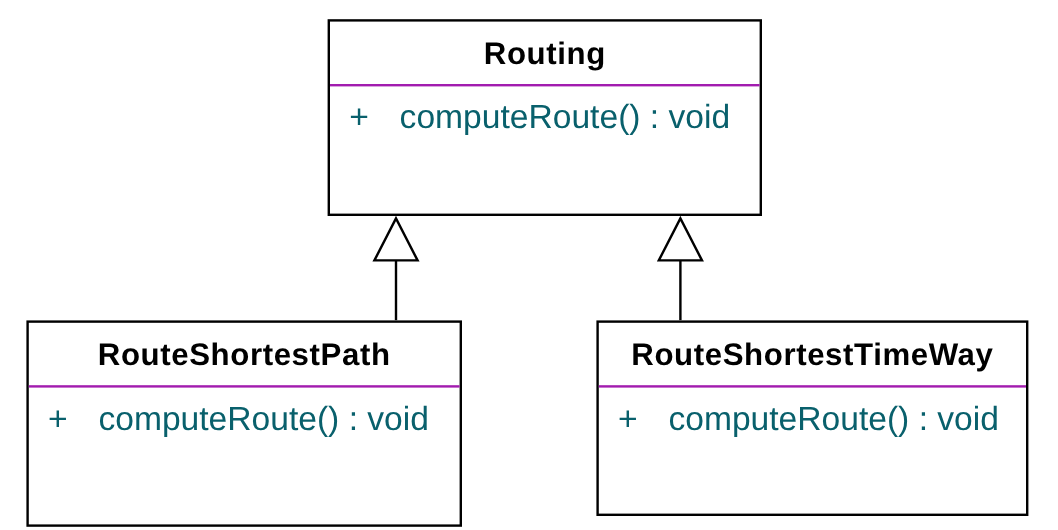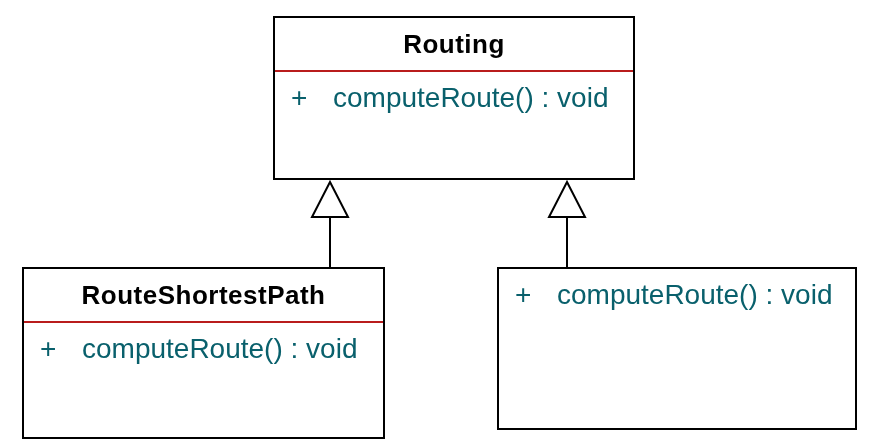--- a/index.html
+++ b/index.html
@@ -24,21 +24,21 @@
     pointer-events: none;
   }
   .class-box {
     position: absolute;
     box-sizing: border-box;
     border: 2px solid #000000;
     background: #ffffff;
   }
   .class-title {
     height: 52px;
-    border-bottom: 2px solid #b91c1c;
+    border-bottom: 2px solid #a21caf;
     display: flex;
     align-items: center;
     justify-content: center;
     font-weight: bold;
     font-size: 26px;
     color: #000000;
     letter-spacing: 0.5px;
     white-space: nowrap;
   }
   .member {
@@ -86,20 +86,21 @@
     <div class="class-title">RouteShortestPath</div>
     <div class="class-members">
       <div class="member">
         <span class="vis">+</span>
         <span class="sig">computeRoute() : void</span>
       </div>
     </div>
   </div>
 
   <div class="class-box" style="left:497px; top:267px; width:360px; height:163px;">
+    <div class="class-title">RouteShortestTimeWay</div>
     <div class="class-members">
       <div class="member">
         <span class="vis">+</span>
         <span class="sig">computeRoute() : void</span>
       </div>
     </div>
   </div>
 
 </div>
 

